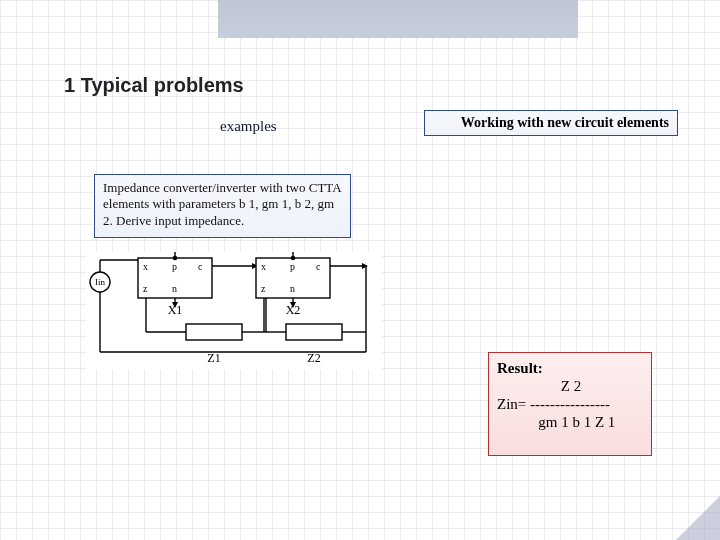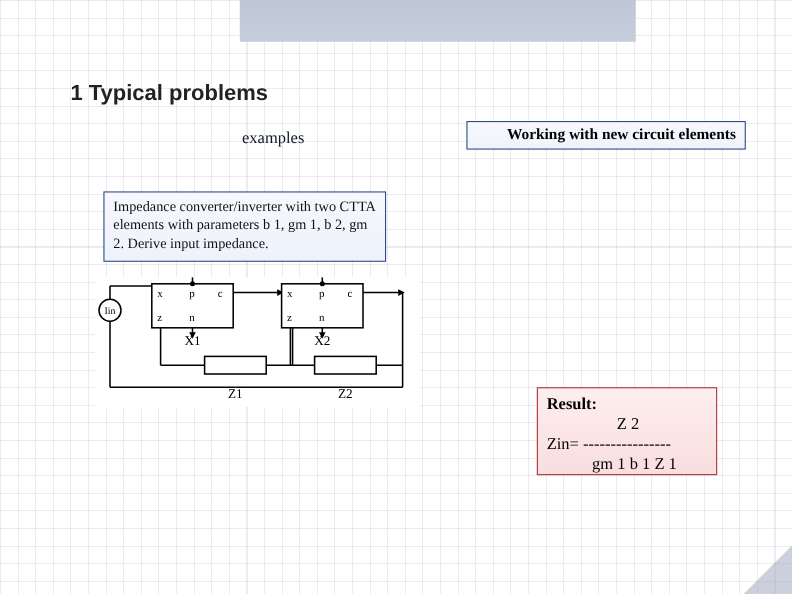--- a/index.html
+++ b/index.html
@@ -68,21 +68,21 @@
   .circuit-wrap {
     position: absolute;
     top: 252px; left: 86px;
     width: 296px; height: 118px;
     background: #fff;
   }
   .result-box {
     position: absolute;
     top: 352px; left: 488px;
     width: 164px;
-    padding: 6px 8px 0 8px;
+    padding: 6px 8px 24px 8px;
     border: 1px solid #b03030;
     background: linear-gradient(#fdeeee, #f9dede);
     font-family: 'Times New Roman', serif;
     font-size: 15px;
     color: #000;
     line-height: 1.2;
     white-space: pre;
   }
   .result-box .rtitle { font-weight: bold; }
   .corner-dogear {

